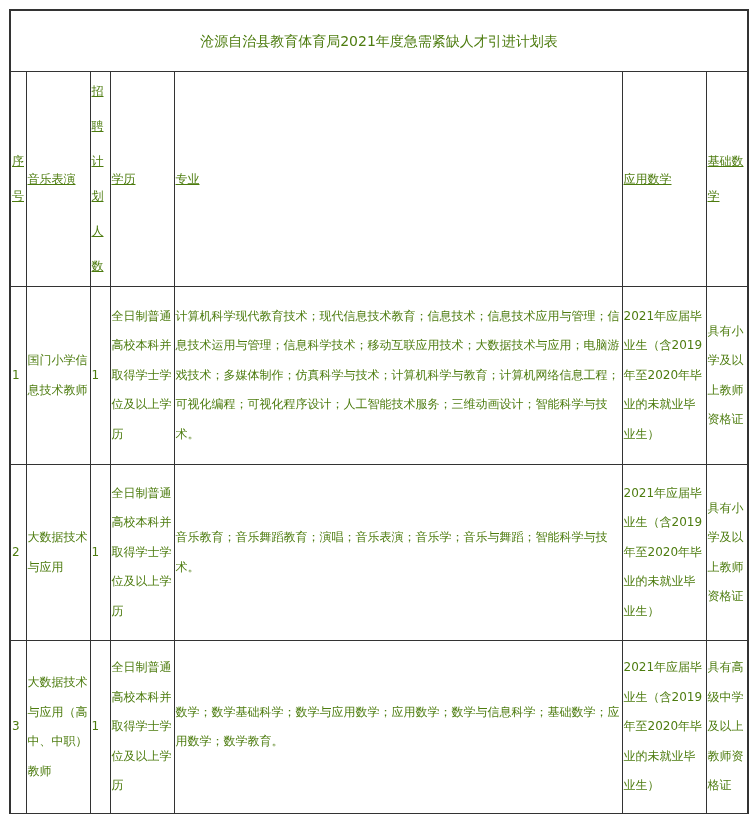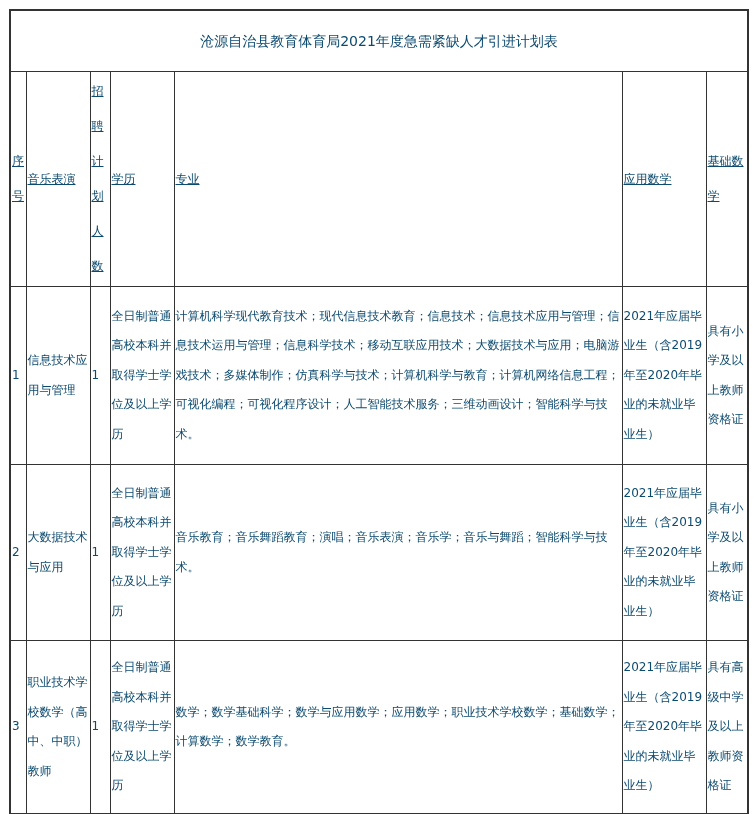--- a/index.html
+++ b/index.html
@@ -23,21 +23,21 @@
     width: 738px;
     border: 2px solid #333333;
     background: #ffffff;
   }
   table.plan-table td {
     border: 1px solid #333333;
     vertical-align: middle;
     text-align: left;
     font-size: 12px;
     line-height: 29.5px;
-    color: #0c4a6e;
+    color: #4d7c0f;
     padding: 0 1px;
     word-wrap: break-word;
     overflow: hidden;
   }
   tr.title-row td {
     height: 60px;
     text-align: center;
     font-size: 14px;
     line-height: 20px;
     padding: 0;
@@ -73,40 +73,40 @@
         <td>序号</td>
         <td>音乐表演</td>
         <td>招聘计划人数</td>
         <td>学历</td>
         <td>专业</td>
         <td>应用数学</td>
         <td>基础数学</td>
       </tr>
       <tr class="body-row-1">
         <td>1</td>
-        <td>信息技术应用与管理</td>
+        <td>国门小学信息技术教师</td>
         <td>1</td>
         <td>全日制普通高校本科并取得学士学位及以上学历</td>
         <td>计算机科学现代教育技术；现代信息技术教育；信息技术；信息技术应用与管理；信息技术运用与管理；信息科学技术；移动互联应用技术；大数据技术与应用；电脑游戏技术；多媒体制作；仿真科学与技术；计算机科学与教育；计算机网络信息工程；可视化编程；可视化程序设计；人工智能技术服务；三维动画设计；智能科学与技术。</td>
         <td>2021年应届毕业生（含2019年至2020年毕业的未就业毕业生）</td>
         <td>具有小学及以上教师资格证</td>
       </tr>
       <tr class="body-row-2">
         <td>2</td>
         <td>大数据技术与应用</td>
         <td>1</td>
         <td>全日制普通高校本科并取得学士学位及以上学历</td>
         <td>音乐教育；音乐舞蹈教育；演唱；音乐表演；音乐学；音乐与舞蹈；智能科学与技术。</td>
         <td>2021年应届毕业生（含2019年至2020年毕业的未就业毕业生）</td>
         <td>具有小学及以上教师资格证</td>
       </tr>
       <tr class="body-row-3">
         <td>3</td>
-        <td>职业技术学校数学（高中、中职）教师</td>
+        <td>大数据技术与应用（高中、中职）教师</td>
         <td>1</td>
         <td>全日制普通高校本科并取得学士学位及以上学历</td>
-        <td>数学；数学基础科学；数学与应用数学；应用数学；职业技术学校数学；基础数学；计算数学；数学教育。</td>
+        <td>数学；数学基础科学；数学与应用数学；应用数学；数学与信息科学；基础数学；应用数学；数学教育。</td>
         <td>2021年应届毕业生（含2019年至2020年毕业的未就业毕业生）</td>
         <td>具有高级中学及以上教师资格证</td>
       </tr>
     </tbody>
   </table>
 </div>
 
 </body></html>

